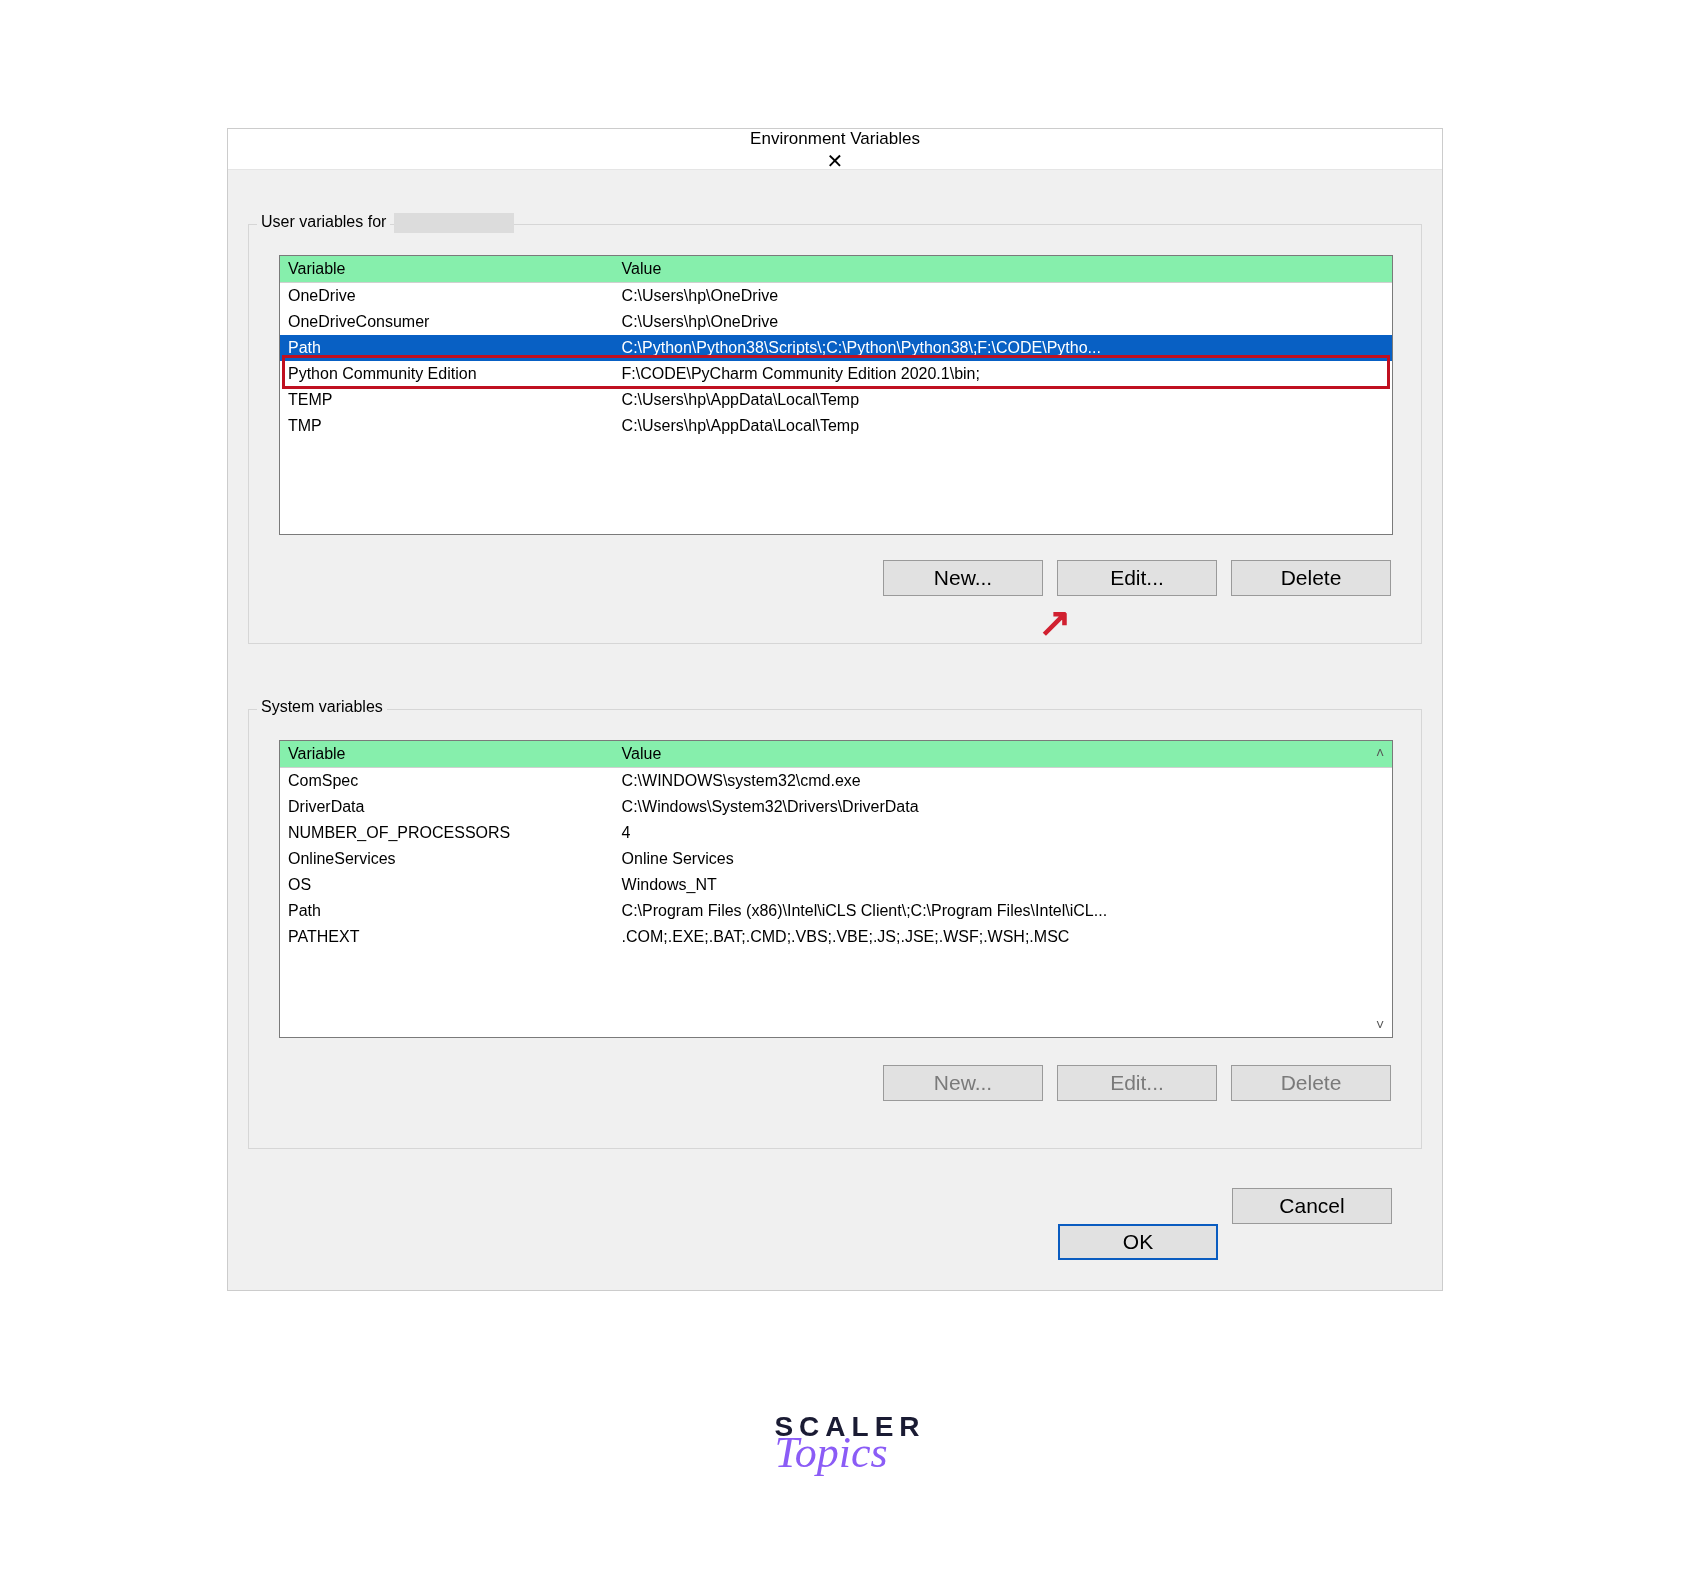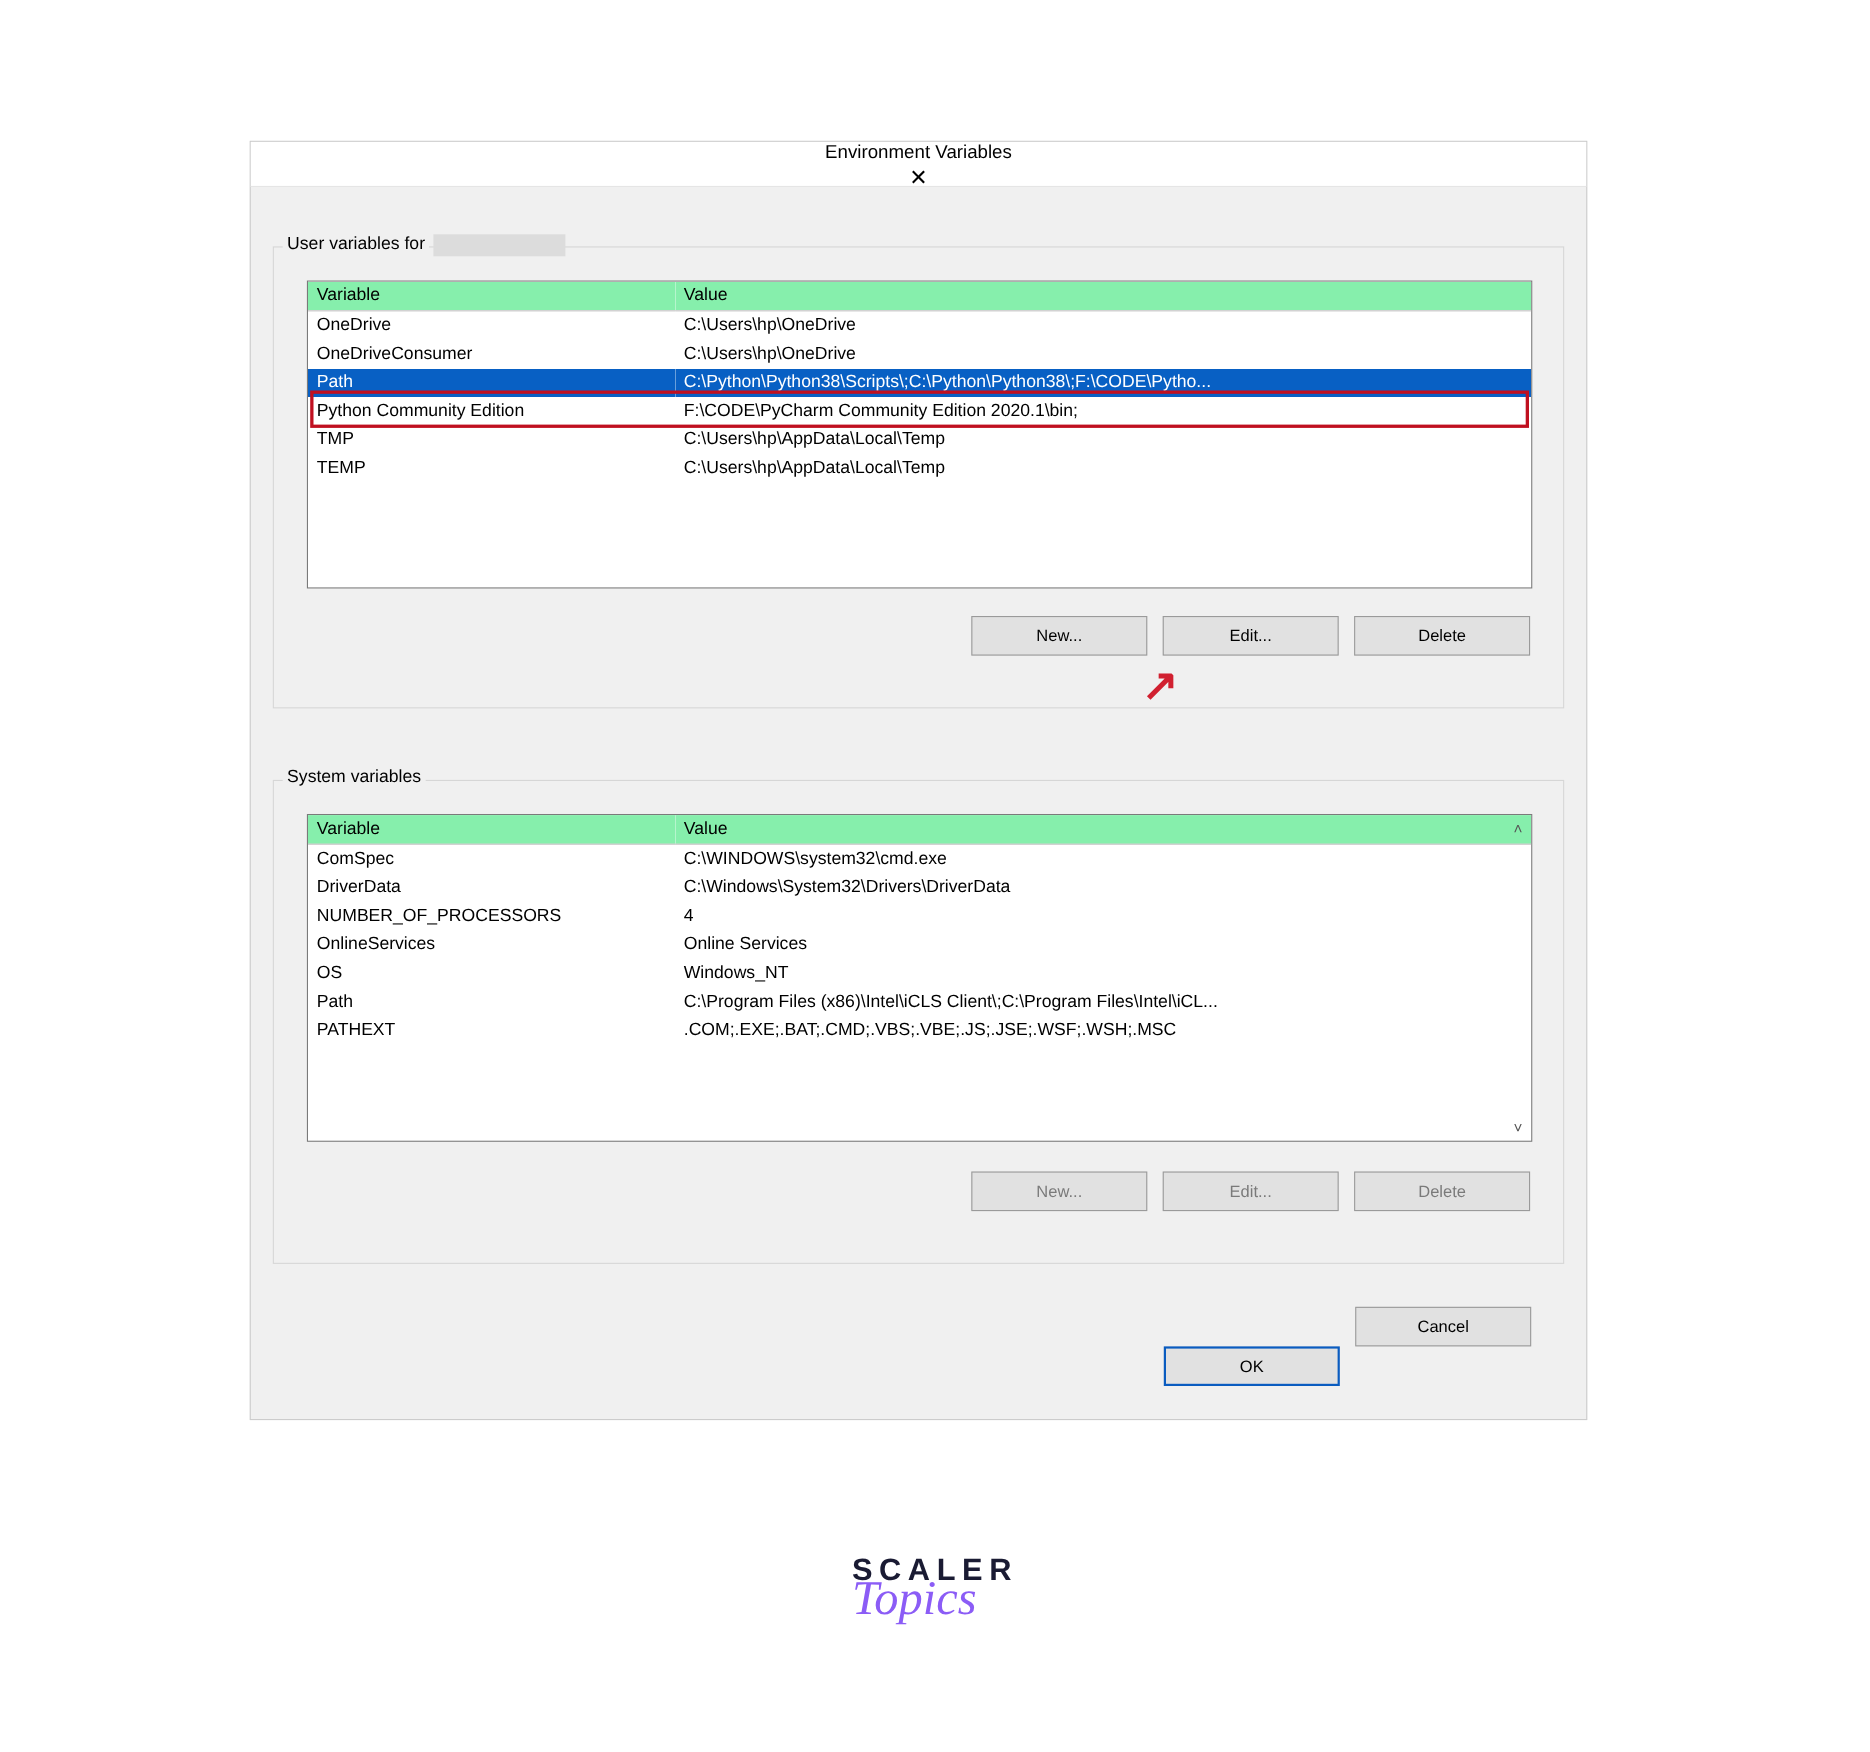--- a/index.html
+++ b/index.html
@@ -110,21 +110,21 @@
   .btnrow {
     position: absolute;
     display: flex;
     gap: 14px;
   }
   button.win {
     width: 160px;
     height: 36px;
     background: #e1e1e1;
     border: 1px solid #9a9a9a;
-    font-size: 15px;
+    font-size: 21px;
     font-family: inherit;
   }
   button.win.disabled { color: #7a7a7a; }
   button.win.primary {
     border: 2px solid #0a5cc0;
     background: #e1e1e1;
     margin-top: 36px;
   }
 
   .scroll-ind {
@@ -206,25 +206,25 @@
               </tr>
               <tr class="selected">
                 <td>Path</td>
                 <td>C:\Python\Python38\Scripts\;C:\Python\Python38\;F:\CODE\Pytho...</td>
               </tr>
               <tr>
                 <td>Python Community Edition</td>
                 <td>F:\CODE\PyCharm Community Edition 2020.1\bin;</td>
               </tr>
               <tr>
+                <td>TEMP</td>
+                <td>C:\Users\hp\AppData\Local\Temp</td>
+              </tr>
+              <tr>
                 <td>TMP</td>
-                <td>C:\Users\hp\AppData\Local\Temp</td>
-              </tr>
-              <tr>
-                <td>TEMP</td>
                 <td>C:\Users\hp\AppData\Local\Temp</td>
               </tr>
             </tbody>
         </table>
 
         <div class="selected-outline" style="left:2px; top:99px; width:1108px; height:34px;"></div>
       </div>
 
       <div class="btnrow" style="right:30px; top:335px;">
         <button class="win">New...</button>

